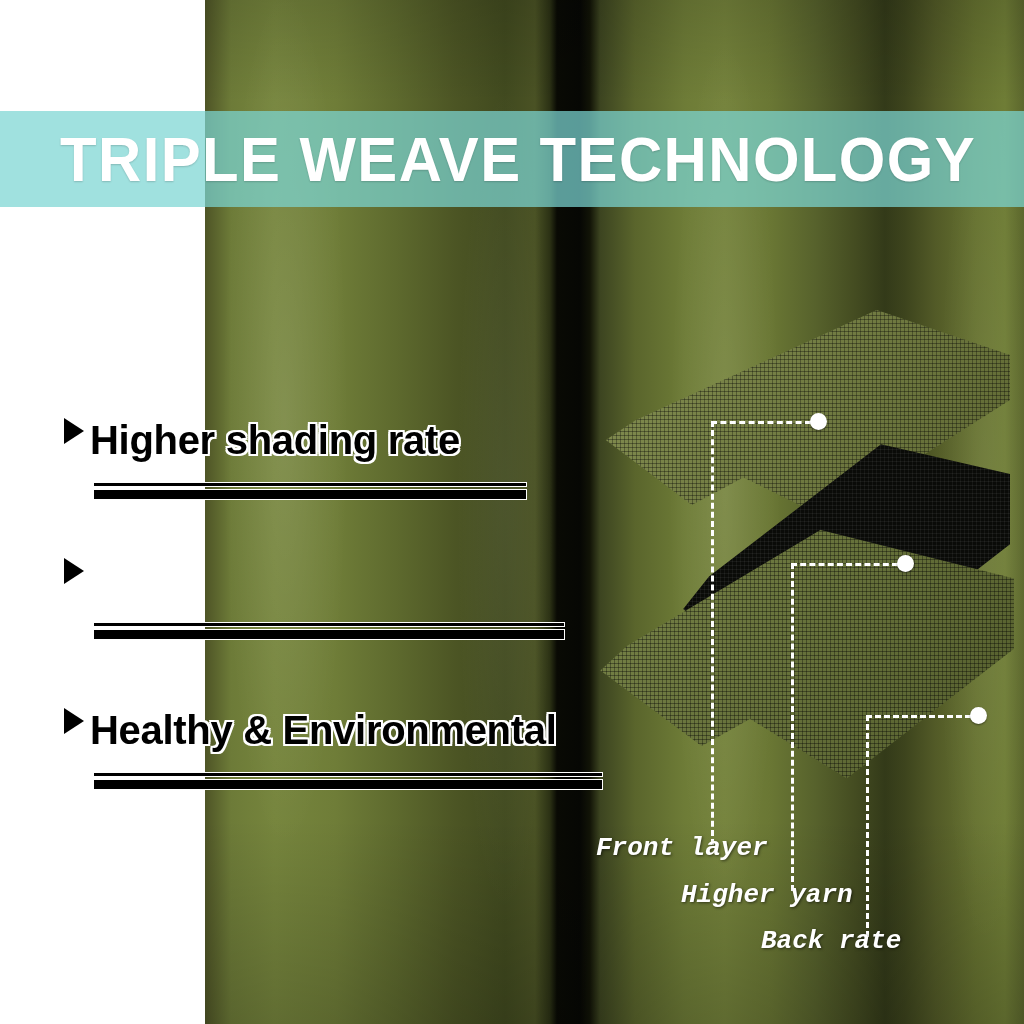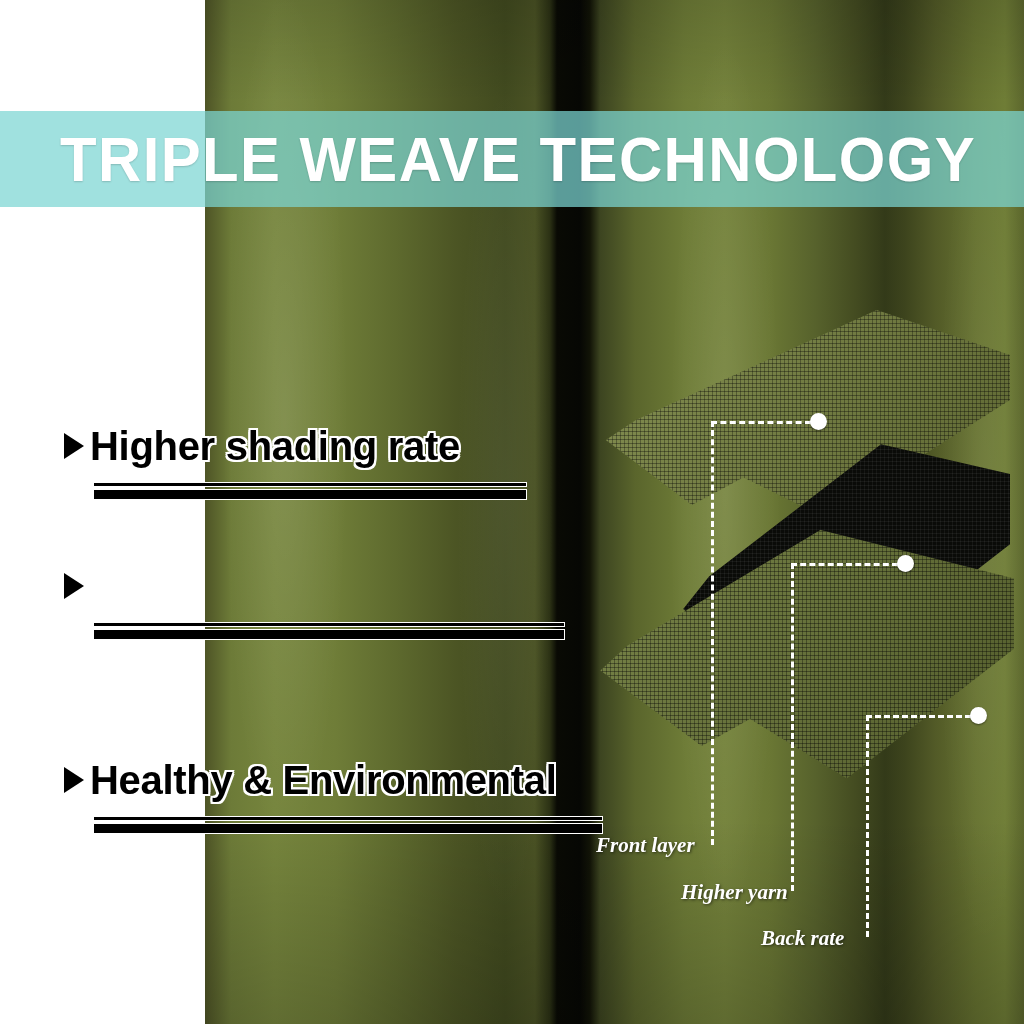--- a/index.html
+++ b/index.html
@@ -74,21 +74,21 @@
     font-size:63px;
     letter-spacing:1.5px;
     transform:scaleX(.95);
     transform-origin:left center;
     white-space:nowrap;
     text-shadow:0 1px 2px rgba(0,0,0,.18);
   }
 
   
   .feature{position:absolute;left:64px;}
-  .feature .row{display:flex;align-items:center;height:56px;}
+  .feature .row{display:flex;height:56px;}
   .tri{
     width:0;height:0;flex:0 0 auto;
     border-left:20px solid #000;
     border-top:13px solid transparent;
     border-bottom:13px solid transparent;
     margin-right:6px;
   }
   .ftext{
     font-family:"Liberation Sans",sans-serif;
     font-weight:bold;
@@ -141,23 +141,23 @@
   .lead-h{height:0;border-top:3px dashed #ffffff;}
   .lead-v{width:0;border-left:3px dashed #ffffff;}
   .dot{
     position:absolute;width:17px;height:17px;border-radius:50%;
     background:#ffffff;box-shadow:0 1px 2px rgba(0,0,0,.45);
   }
 
   
   .caption{
     position:absolute;
-    font-family:Liberation Serif, serif;
+    font-family:Liberation Mono, monospace;
     font-style:italic;font-weight:bold;
-    font-size:21px;color:#ffffff;white-space:nowrap;
+    font-size:26px;color:#ffffff;white-space:nowrap;
     text-shadow:1px 1px 3px rgba(0,0,0,.55);
   }
 </style>
 </head>
 <body>
 
 <div id="stage">
 
   <div class="bg-white"></div>
   <div class="curtain"></div>
@@ -180,21 +180,21 @@
   <div class="feature" style="top:558px;">
     <div class="row">
       <span class="tri"></span>
     </div>
     <div class="rules" style="width:470px;">
       <div class="rule-thin"></div>
       <div class="rule-thick"></div>
     </div>
   </div>
 
-  <div class="feature" style="top:708px;margin-top:44px;">
+  <div class="feature" style="top:708px;">
     <div class="row">
       <span class="tri"></span>
       <span class="ftext">Healthy &amp; Environmental</span>
     </div>
     <div class="rules" style="width:508px;">
       <div class="rule-thin"></div>
       <div class="rule-thick"></div>
     </div>
   </div>
 

